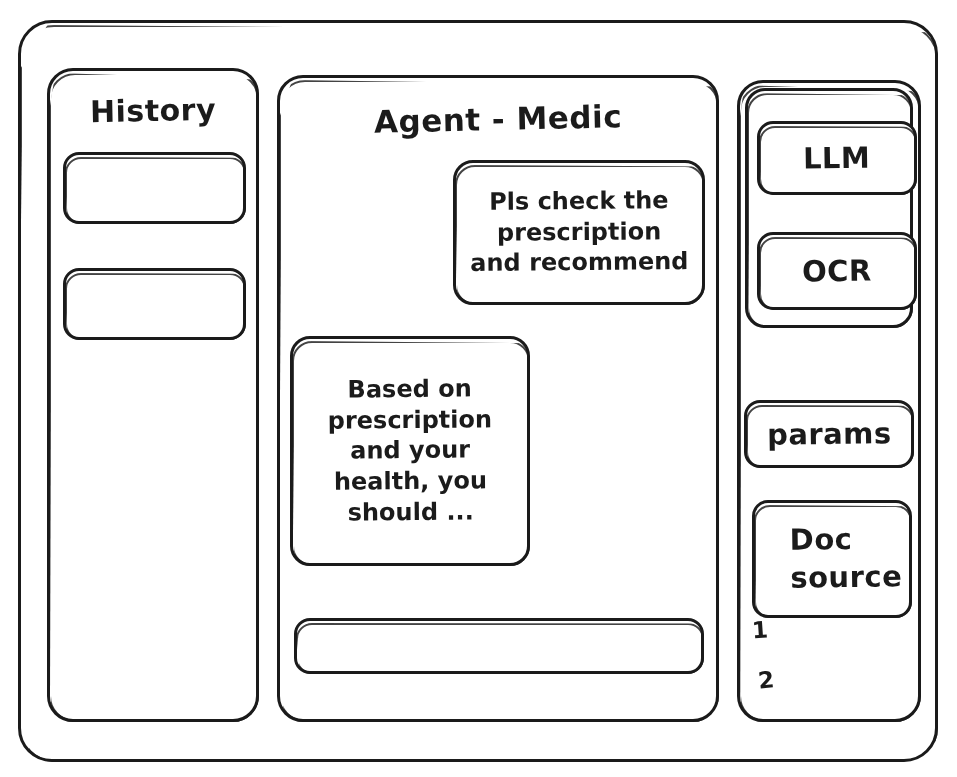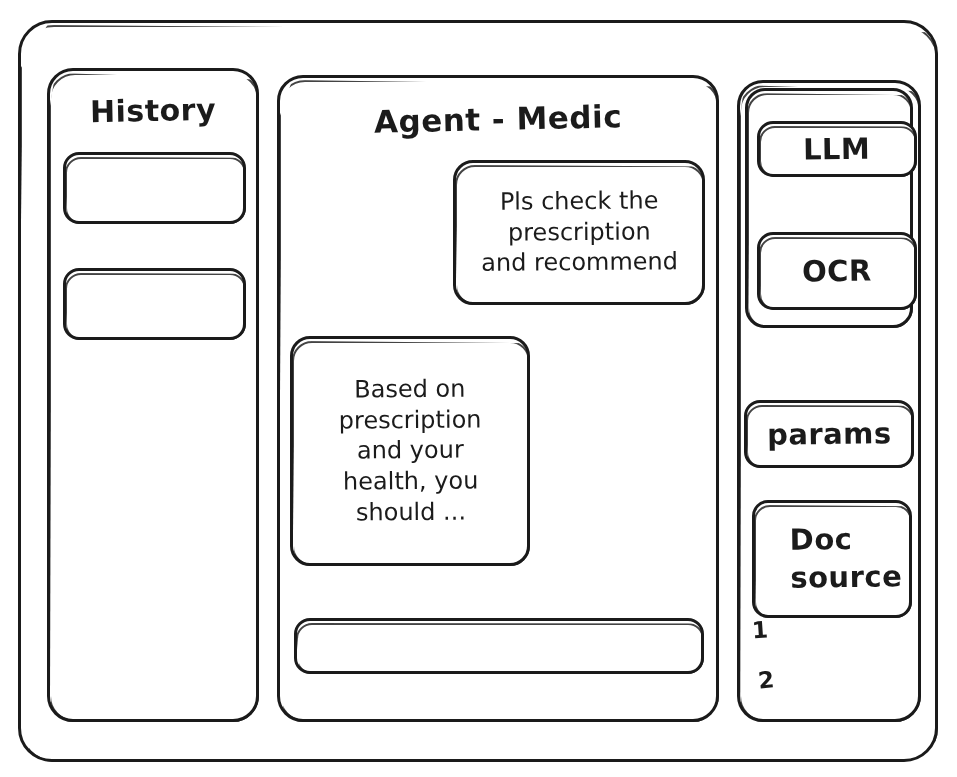--- a/index.html
+++ b/index.html
@@ -92,20 +92,21 @@
   }
 
   .bubble {
     display: flex;
     align-items: center;
     justify-content: center;
     padding: 10px 12px;
     font-size: 24px;
     line-height: 1.28;
     text-align: center;
+    font-weight: bold;
   }
   #bubble-user {
     left: 453px;
     top: 160px;
     width: 252px;
     height: 145px;
   }
   #bubble-agent {
     left: 290px;
     top: 336px;
@@ -137,21 +138,21 @@
   .tool-btn {
     display: flex;
     align-items: center;
     justify-content: center;
     font-size: 29px;
     font-weight: 600;
     letter-spacing: .5px;
   }
   .tool-label { transform: rotate(-.8deg); }
 
-  #tool-llm  { left: 757px; top: 121px; width: 160px; height: 56px; }
+  #tool-llm  { left: 757px; top: 121px; width: 160px; height: 74px; }
   #tool-ocr  { left: 757px; top: 232px; width: 160px; height: 78px; }
   #tool-params { left: 744px; top: 400px; width: 170px; height: 68px; text-align: right; }
   #tool-doc-source {
     left: 752px;
     top: 500px;
     width: 160px;
     height: 118px;
     font-size: 29px;
     line-height: 1.3;
     padding-left: 28px;

